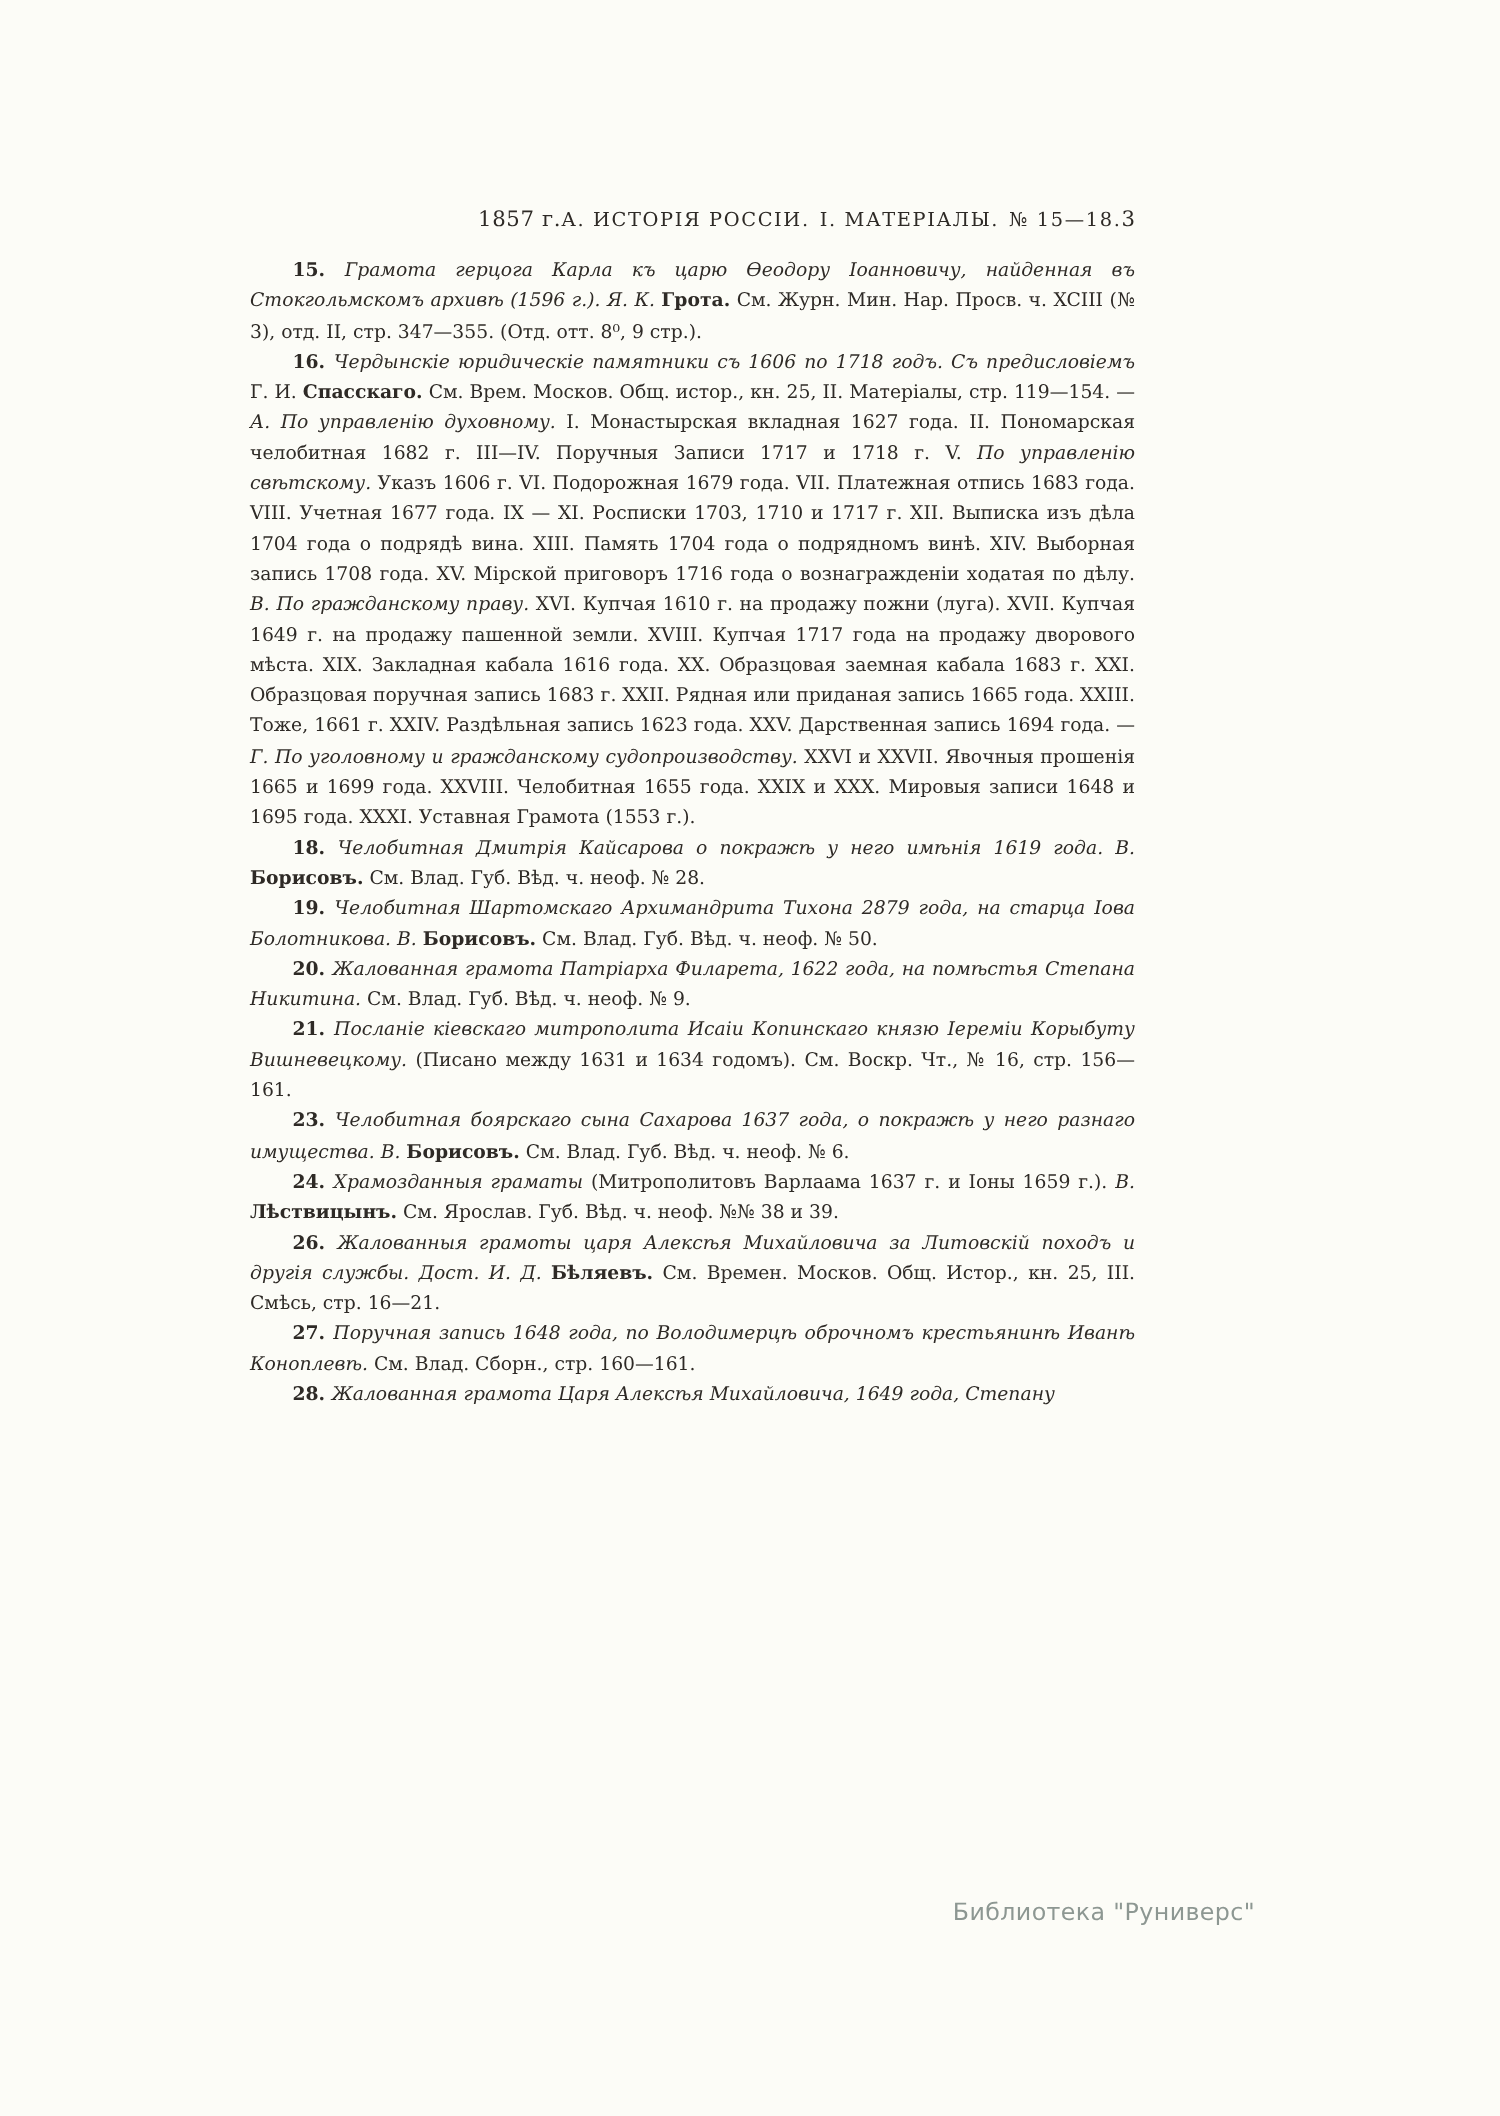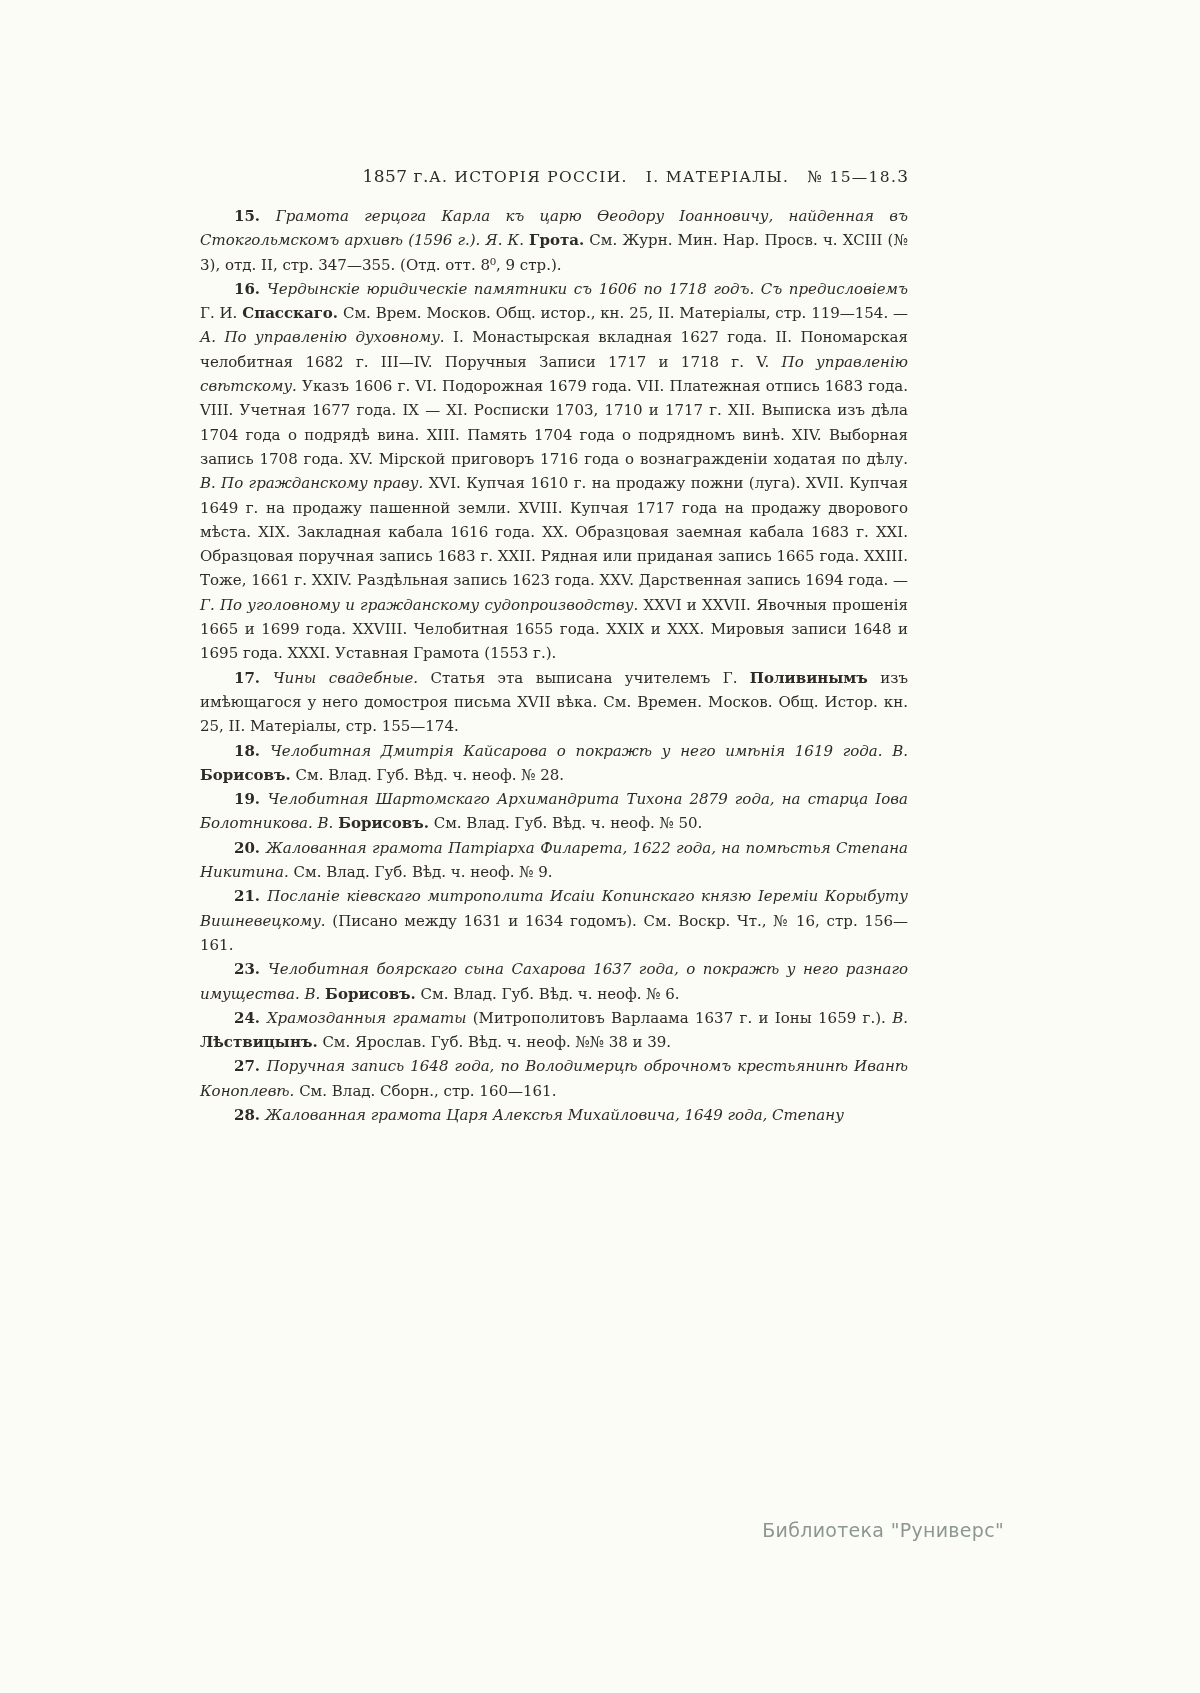--- a/index.html
+++ b/index.html
@@ -27,21 +27,21 @@
     font-size:16px;
     margin-bottom:18px;
     white-space:nowrap;
   }
   .header .year{
     font-size:17px;
     letter-spacing:0.5px;
   }
   .header .title-group{
     display:flex;
-    gap:18px;
+    gap:8px;
     letter-spacing:1.3px;
     font-size:15.5px;
   }
   .header .pagenum{
     font-size:17px;
   }
   .entries p.entry{
     margin:0;
     padding:0;
     font-size:15px;
@@ -76,27 +76,27 @@
         <span>А. ИСТОРІЯ РОССІИ.</span>
         <span>I. МАТЕРІАЛЫ.</span>
         <span>№ 15—18.</span>
       </span>
       <span class="pagenum">3</span>
     </div>
 
     <div class="entries">
         <p class="entry"><span class="num">15.&nbsp;</span><span class="seg-i">Грамота герцога Карла къ царю Ѳеодору Іоанновичу, найденная въ Стокгольмскомъ архивѣ (1596 г.). Я. К. </span><span class="seg-b">Грота.</span><span class="seg-n"> См. Журн. Мин. Нар. Просв. ч. XCIII (№ 3), отд. II, стр. 347—355. (Отд. отт. 8⁰, 9 стр.).</span></p>
         <p class="entry"><span class="num">16.&nbsp;</span><span class="seg-i">Чердынскіе юридическіе памятники съ 1606 по 1718 годъ. Съ предисловіемъ</span><span class="seg-n"> Г. И. </span><span class="seg-b">Спасскаго.</span><span class="seg-n"> См. Врем. Москов. Общ. истор., кн. 25, II. Матеріалы, стр. 119—154. — </span><span class="seg-i">А. По управленію духовному.</span><span class="seg-n"> I. Монастырская вкладная 1627 года. II. Пономарская челобитная 1682 г. III—IV. Поручныя Записи 1717 и 1718 г. V. </span><span class="seg-i">По управленію свѣтскому.</span><span class="seg-n"> Указъ 1606 г. VI. Подорожная 1679 года. VII. Платежная отпись 1683 года. VIII. Учетная 1677 года. IX — XI. Росписки 1703, 1710 и 1717 г. XII. Выписка изъ дѣла 1704 года о подрядѣ вина. XIII. Память 1704 года о подрядномъ винѣ. XIV. Выборная запись 1708 года. XV. Мірской приговоръ 1716 года о вознагражденіи ходатая по дѣлу. </span><span class="seg-i">В. По гражданскому праву.</span><span class="seg-n"> XVI. Купчая 1610 г. на продажу пожни (луга). XVII. Купчая 1649 г. на продажу пашенной земли. XVIII. Купчая 1717 года на продажу дворового мѣста. XIX. Закладная кабала 1616 года. XX. Образцовая заемная кабала 1683 г. XXI. Образцовая поручная запись 1683 г. XXII. Рядная или приданая запись 1665 года. XXIII. Тоже, 1661 г. XXIV. Раздѣльная запись 1623 года. XXV. Дарственная запись 1694 года. — </span><span class="seg-i">Г. По уголовному и гражданскому судопроизводству.</span><span class="seg-n"> XXVI и XXVII. Явочныя прошенія 1665 и 1699 года. XXVIII. Челобитная 1655 года. XXIX и XXX. Мировыя записи 1648 и 1695 года. XXXI. Уставная Грамота (1553 г.).</span></p>
-        <p class="entry"><span class="num">17.&nbsp;</span><span class="seg-i">Чины свадебные.</span><span class="seg-n"> Статья эта выписана учителемъ Г. </span><span class="seg-b">Поливинымъ</span><span class="seg-n"> изъ имѣющагося у него домостроя письма XVII вѣка. См. Времен. Москов. Общ. Истор. кн. 25, II. Матеріалы, стр. 155—174.</span></p>
         <p class="entry"><span class="num">18.&nbsp;</span><span class="seg-i">Челобитная Дмитрія Кайсарова о покражѣ у него имѣнія 1619 года. В. </span><span class="seg-b">Борисовъ.</span><span class="seg-n"> См. Влад. Губ. Вѣд. ч. неоф. № 28.</span></p>
         <p class="entry"><span class="num">19.&nbsp;</span><span class="seg-i">Челобитная Шартомскаго Архимандрита Тихона 2879 года, на старца Іова Болотникова. В. </span><span class="seg-b">Борисовъ.</span><span class="seg-n"> См. Влад. Губ. Вѣд. ч. неоф. № 50.</span></p>
         <p class="entry"><span class="num">20.&nbsp;</span><span class="seg-i">Жалованная грамота Патріарха Филарета, 1622 года, на помѣстья Степана Никитина.</span><span class="seg-n"> См. Влад. Губ. Вѣд. ч. неоф. № 9.</span></p>
         <p class="entry"><span class="num">21.&nbsp;</span><span class="seg-i">Посланіе кіевскаго митрополита Исаіи Копинскаго князю Іереміи Корыбуту Вишневецкому.</span><span class="seg-n"> (Писано между 1631 и 1634 годомъ). См. Воскр. Чт., № 16, стр. 156—161.</span></p>
         <p class="entry"><span class="num">23.&nbsp;</span><span class="seg-i">Челобитная боярскаго сына Сахарова 1637 года, о покражѣ у него разнаго имущества. В. </span><span class="seg-b">Борисовъ.</span><span class="seg-n"> См. Влад. Губ. Вѣд. ч. неоф. № 6.</span></p>
         <p class="entry"><span class="num">24.&nbsp;</span><span class="seg-i">Храмозданныя граматы</span><span class="seg-n"> (Митрополитовъ Варлаама 1637 г. и Іоны 1659 г.). </span><span class="seg-i">В. </span><span class="seg-b">Лѣствицынъ.</span><span class="seg-n"> См. Ярослав. Губ. Вѣд. ч. неоф. №№ 38 и 39.</span></p>
+        <p class="entry"><span class="num">26.&nbsp;</span><span class="seg-i">Жалованныя грамоты царя Алексѣя Михайловича за Литовскій походъ и другія службы. Дост. И. Д. </span><span class="seg-b">Бѣляевъ.</span><span class="seg-n"> См. Времен. Москов. Общ. Истор., кн. 25, III. Смѣсь, стр. 16—21.</span></p>
         <p class="entry"><span class="num">27.&nbsp;</span><span class="seg-i">Поручная запись 1648 года, по Володимерцѣ оброчномъ крестьянинѣ Иванѣ Коноплевѣ.</span><span class="seg-n"> См. Влад. Сборн., стр. 160—161.</span></p>
         <p class="entry"><span class="num">28.&nbsp;</span><span class="seg-i">Жалованная грамота Царя Алексѣя Михайловича, 1649 года, Степану</span></p>
       </div>
 
   </div>
 
   <div class="watermark">Библиотека "Руниверс"</div>
 
 </div>
 

